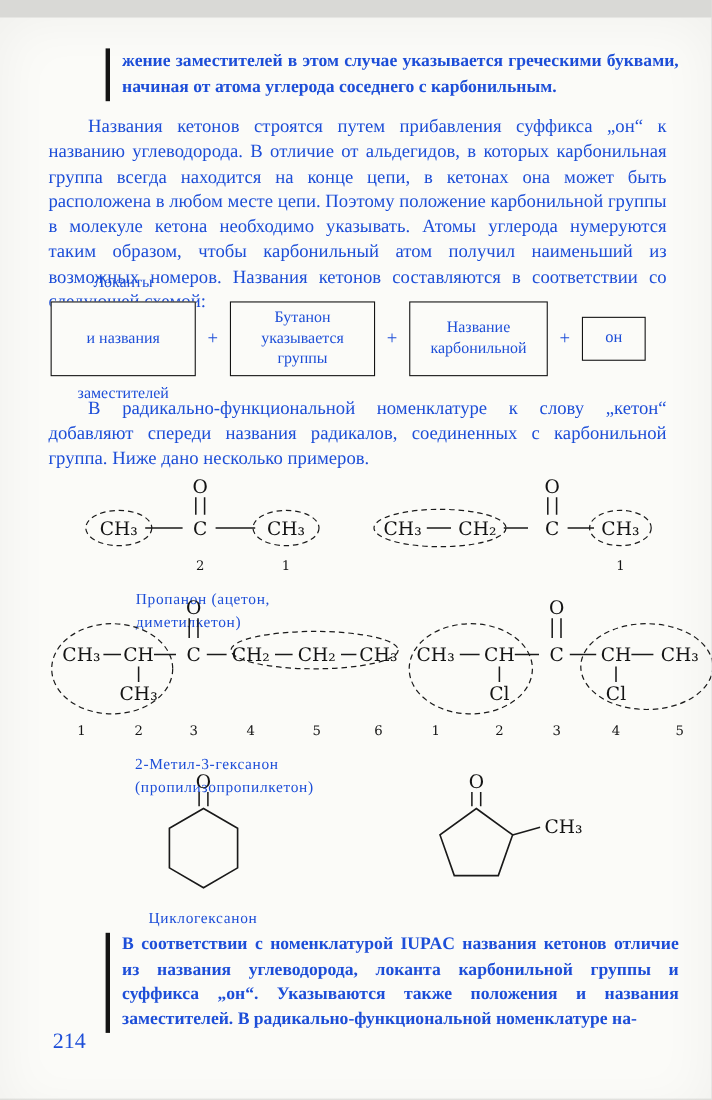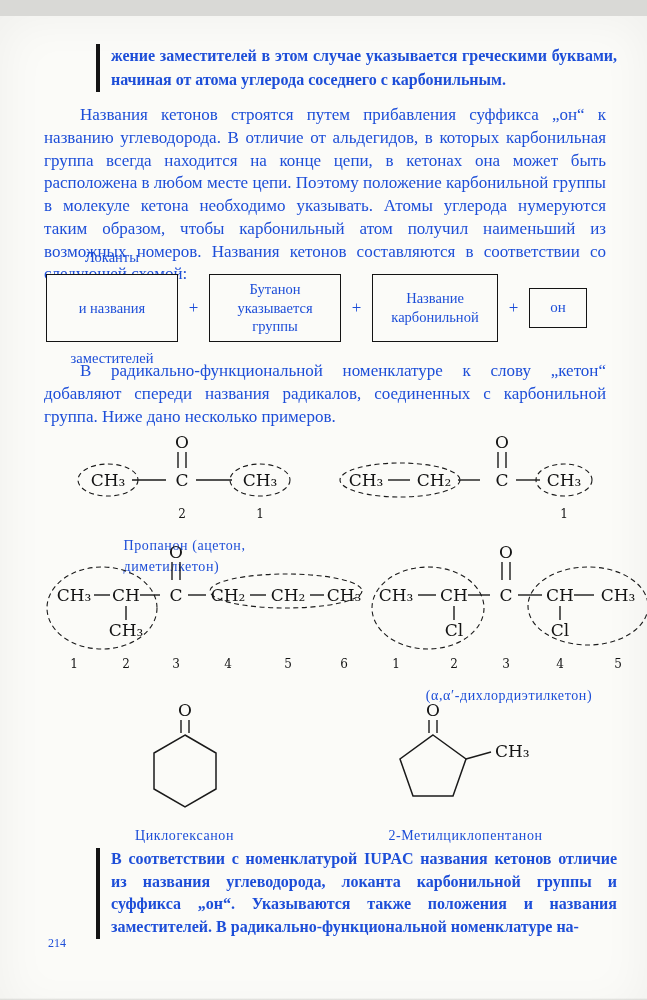--- a/index.html
+++ b/index.html
@@ -45,21 +45,21 @@
   .mol-caption {
     margin-top:9px; text-align:left; font-size:14px;
     letter-spacing:0.6px; line-height:1.5;
   }
   svg text { font-family:"DejaVu Serif","DejaVu Sans",serif; fill:#141414; }
   .atom { font-size:17px; }
   .num  { font-size:12px; }
   .bond { stroke:#1a1a1a; stroke-width:1.4; }
   .dash { fill:none; stroke:#1a1a1a; stroke-width:1.1; stroke-dasharray:5 3.5; }
   .ring { fill:none; stroke:#1a1a1a; stroke-width:1.5; }
-  .page-number { position:absolute; top:920px; left:48px; font-size:12px; }
+  .page-number { position:absolute; top:920px; left:48px; font-size:20px; }
   .scan-edge {
     position:absolute; left:0; right:0; bottom:0; height:18px;
     background:linear-gradient(to bottom, rgba(130,130,126,0) 0%, #9a9a95 35%, #2a2a27 70%, #0d0d0c 100%);
   }
 </style>
 </head>
 <body>
 
 <div class="page">
 
@@ -153,20 +153,24 @@
         <text class="atom" x="300" y="57" text-anchor="middle">CH₃</text>
         <line class="bond" x1="82" y1="62" x2="82" y2="76"></line>
         <text class="atom" x="82" y="92" text-anchor="middle">CH₃</text>
         <text class="num" x="30" y="124" text-anchor="middle">1</text>
         <text class="num" x="82" y="124" text-anchor="middle">2</text>
         <text class="num" x="132" y="124" text-anchor="middle">3</text>
         <text class="num" x="184" y="124" text-anchor="middle">4</text>
         <text class="num" x="244" y="124" text-anchor="middle">5</text>
         <text class="num" x="300" y="124" text-anchor="middle">6</text>
       </svg>
+      <div class="mol-caption">
+        <div>2-Метил-3-гексанон</div>
+        <div>(пропилизопропилкетон)</div>
+      </div>
     </div>
     <div class="mol-col">
       <svg width="290" height="132" viewBox="0 0 290 132">
         <ellipse class="dash" cx="64" cy="64" rx="56" ry="41"></ellipse>
         <ellipse class="dash" cx="224" cy="62" rx="60" ry="39"></ellipse>
         <text class="atom" x="142" y="14" text-anchor="middle">O</text>
         <line class="bond" x1="138" y1="18" x2="138" y2="36"></line>
         <line class="bond" x1="146" y1="18" x2="146" y2="36"></line>
         <text class="atom" x="32" y="57" text-anchor="middle">CH₃</text>
         <line class="bond" x1="54" y1="51" x2="72" y2="51"></line>
@@ -181,21 +185,20 @@
         <text class="atom" x="90" y="92" text-anchor="middle">Cl</text>
         <line class="bond" x1="196" y1="62" x2="196" y2="76"></line>
         <text class="atom" x="196" y="92" text-anchor="middle">Cl</text>
         <text class="num" x="32" y="124" text-anchor="middle">1</text>
         <text class="num" x="90" y="124" text-anchor="middle">2</text>
         <text class="num" x="142" y="124" text-anchor="middle">3</text>
         <text class="num" x="196" y="124" text-anchor="middle">4</text>
         <text class="num" x="254" y="124" text-anchor="middle">5</text>
       </svg>
       <div class="mol-caption">
-        <div>(α,α′-дихлордиэтилкетон)</div>
       </div>
     </div>
   </div>
 
   <div class="mol-row row3">
     <div class="mol-col">
       <svg width="110" height="114" viewBox="0 0 110 114">
         <text class="atom" x="55" y="14" text-anchor="middle">O</text>
         <line class="bond" x1="51" y1="18" x2="51" y2="31"></line>
         <line class="bond" x1="59" y1="18" x2="59" y2="31"></line>
@@ -207,23 +210,20 @@
     </div>
     <div class="mol-col">
       <svg width="170" height="114" viewBox="0 0 170 114">
         <text class="atom" x="52" y="14" text-anchor="middle">O</text>
         <line class="bond" x1="48" y1="18" x2="48" y2="31"></line>
         <line class="bond" x1="56" y1="18" x2="56" y2="31"></line>
         <polygon class="ring" points="52,33 85,57 72,94 32,94 19,57"></polygon>
         <line class="bond" x1="85" y1="57" x2="110" y2="50"></line>
         <text class="atom" x="114" y="55" text-anchor="start">CH₃</text>
       </svg>
-      <div class="mol-caption">
-        <div>2-Метилциклопентанон</div>
-      </div>
     </div>
   </div>
 
   <div class="note footer-note">В соответствии с номенклатурой IUPAC названия кетонов отличие из названия углеводорода, локанта карбонильной группы и суффикса „он“. Указываются также положения и названия заместителей. В радикально-функциональной номенклатуре на-</div>
 
   <div class="page-number">214</div>
 
   <div class="scan-edge"></div>
 
 </div>

